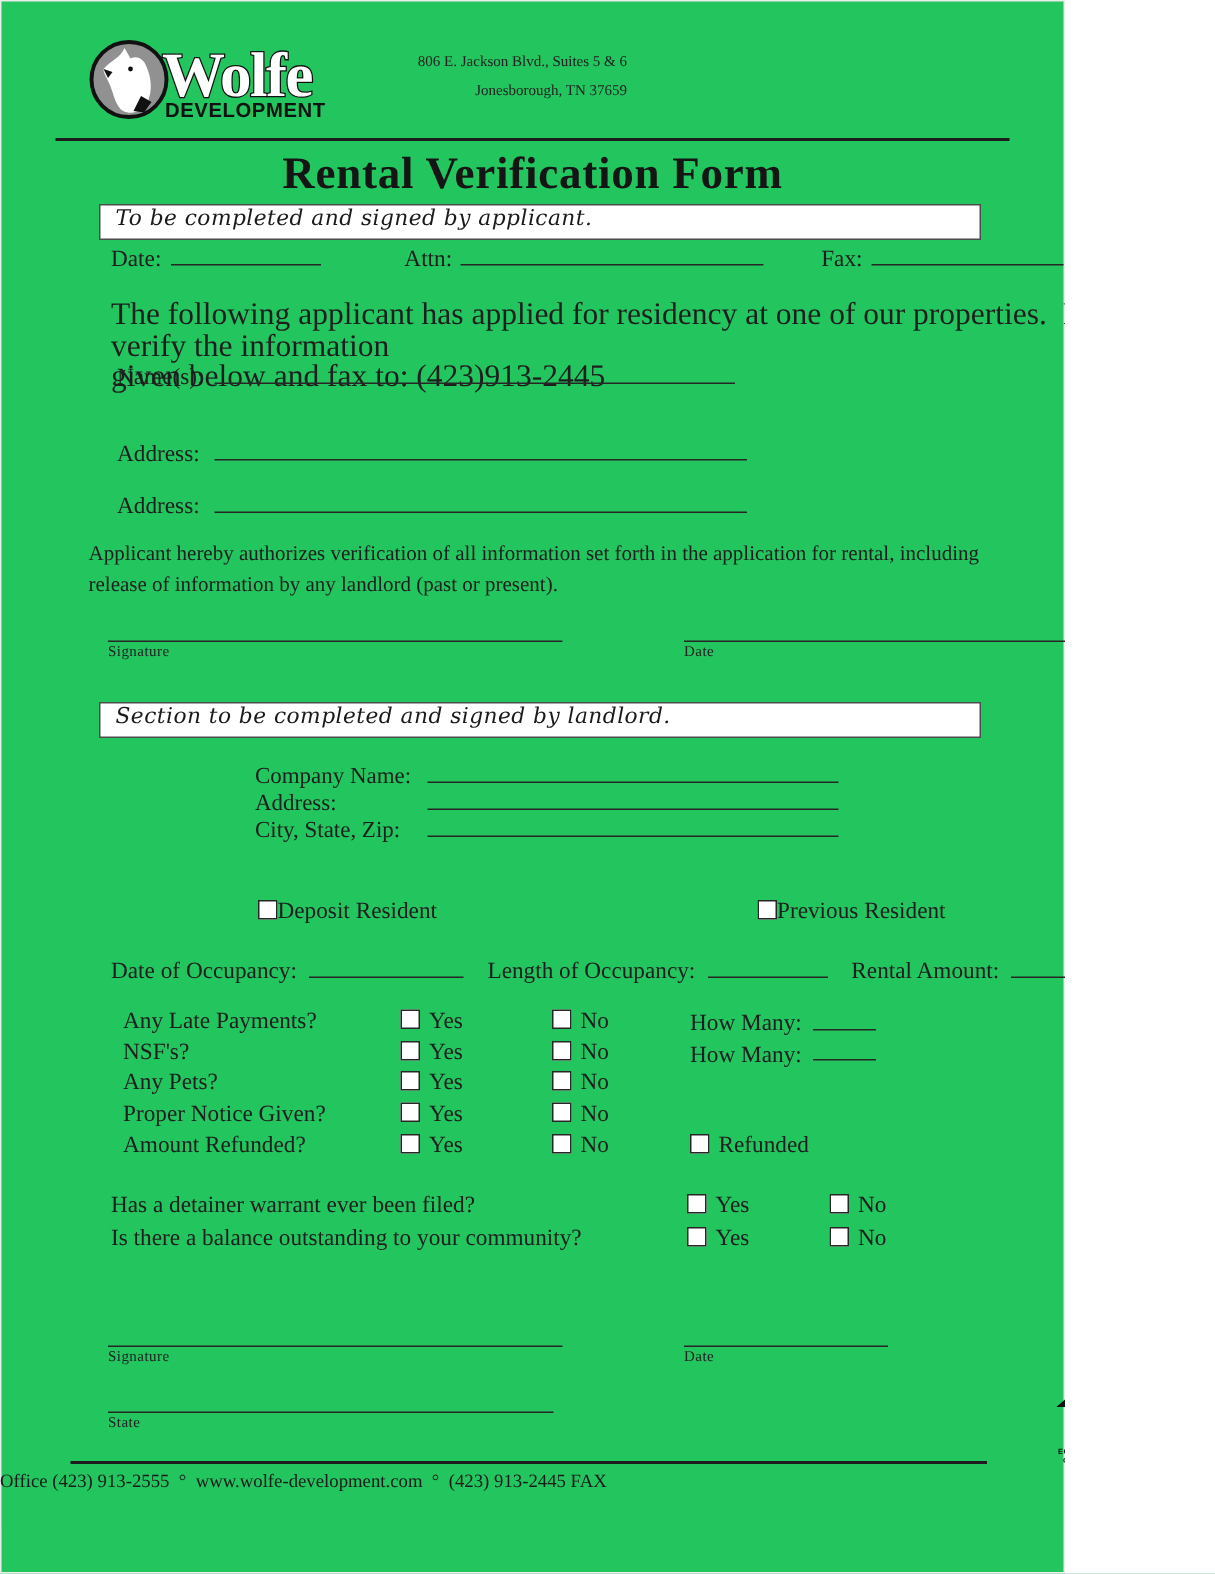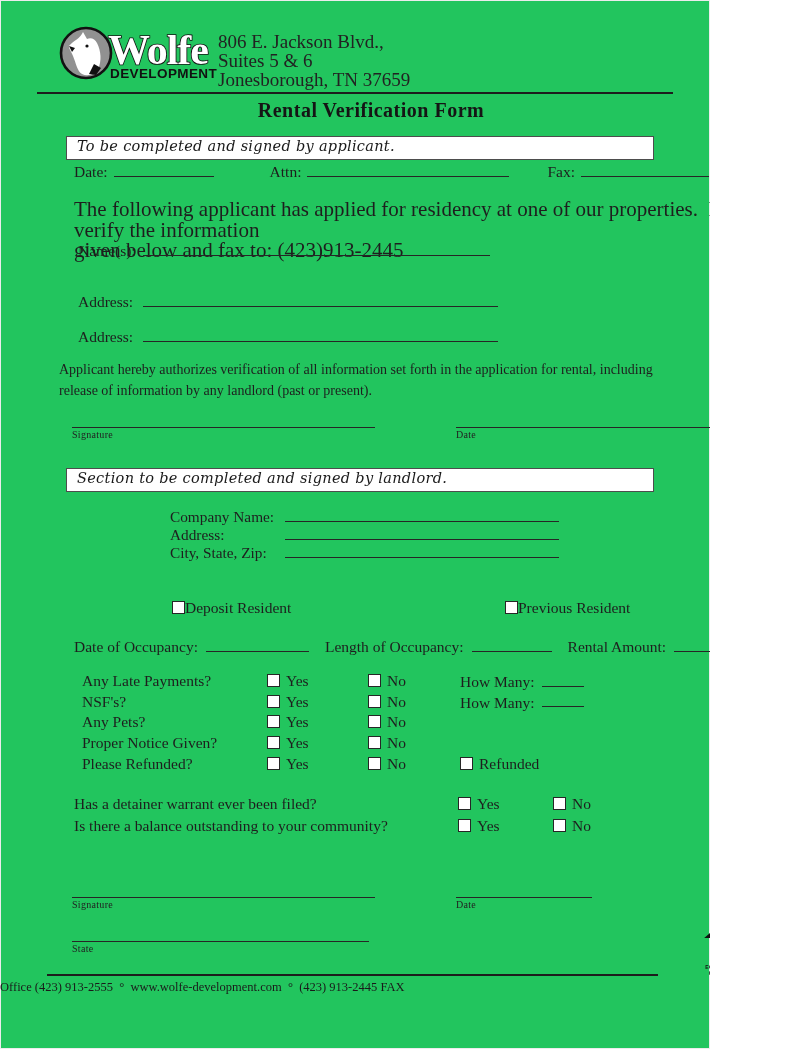--- a/index.html
+++ b/index.html
@@ -4,26 +4,26 @@
 <style>
   html,body { margin:0; padding:0; background:#ffffff; }
   .page {
     position:relative; width:710px; height:1049px; background:#22c55e;
     font-family:"Liberation Serif", serif; color:#1e1e1e; overflow:hidden;
     box-shadow: inset 0 0 0 1px #ececec;
   }
   
   .header { position:absolute; top:24px; left:58px; display:flex; align-items:flex-start; }
   .logo-svg { display:block; }
-  .address { position:absolute; top:32px; left:218px; width:200px; text-align:left;
-             font-size:19px; line-height:19px; color:#222; }
+  .address { position:absolute; top:32px; left:218px; width:200px; text-align:right;
+             font-size:10px; line-height:19px; color:#222; }
   .top-rule { position:absolute; top:92px; left:37px; right:37px; height:2px; background:#1d1d1d; }
   
   .title { position:absolute; top:99px; left:0; width:100%; text-align:center;
-           font-size:20px; font-weight:700; letter-spacing:.5px; color:#151515;padding-left:16px; }
+           font-size:30px; font-weight:700; letter-spacing:.5px; color:#151515; }
   
   .section-box { position:absolute; left:66px; right:56px; height:19px;
                  border:1.5px solid #4d4d4d; background:#fff; padding:1px 10px 2px;
                  font-style:italic; font-size:14.5px; letter-spacing:.3px; color:#1a1a1a;
                  font-family:"DejaVu Serif", serif; }
   .box-applicant { top:136px; }
   .box-landlord  { top:468px; }
   
   .fill { display:inline-block; height:.95em; border-bottom:1.3px solid #262626; }
   .lbl  { white-space:nowrap; }
@@ -186,21 +186,21 @@
     <div>Any Pets?</div>
     <div><span class="checkbox cb-gap"></span><span>Yes</span></div>
     <div><span class="checkbox cb-gap"></span><span>No</span></div>
     <div></div>
 
     <div>Proper Notice Given?</div>
     <div><span class="checkbox cb-gap"></span><span>Yes</span></div>
     <div><span class="checkbox cb-gap"></span><span>No</span></div>
     <div></div>
 
-    <div>Please Refunded?</div>
+    <div>Amount Refunded?</div>
     <div><span class="checkbox cb-gap"></span><span>Yes</span></div>
     <div><span class="checkbox cb-gap"></span><span>No</span></div>
     <div><span class="checkbox cb-gap"></span><span>Refunded</span></div>
   </div>
 
   <div class="lq-grid">
     <div>Has a detainer warrant ever been filed?</div>
     <div><span class="checkbox cb-gap"></span><span>Yes</span></div>
     <div><span class="checkbox cb-gap"></span><span>No</span></div>
 

